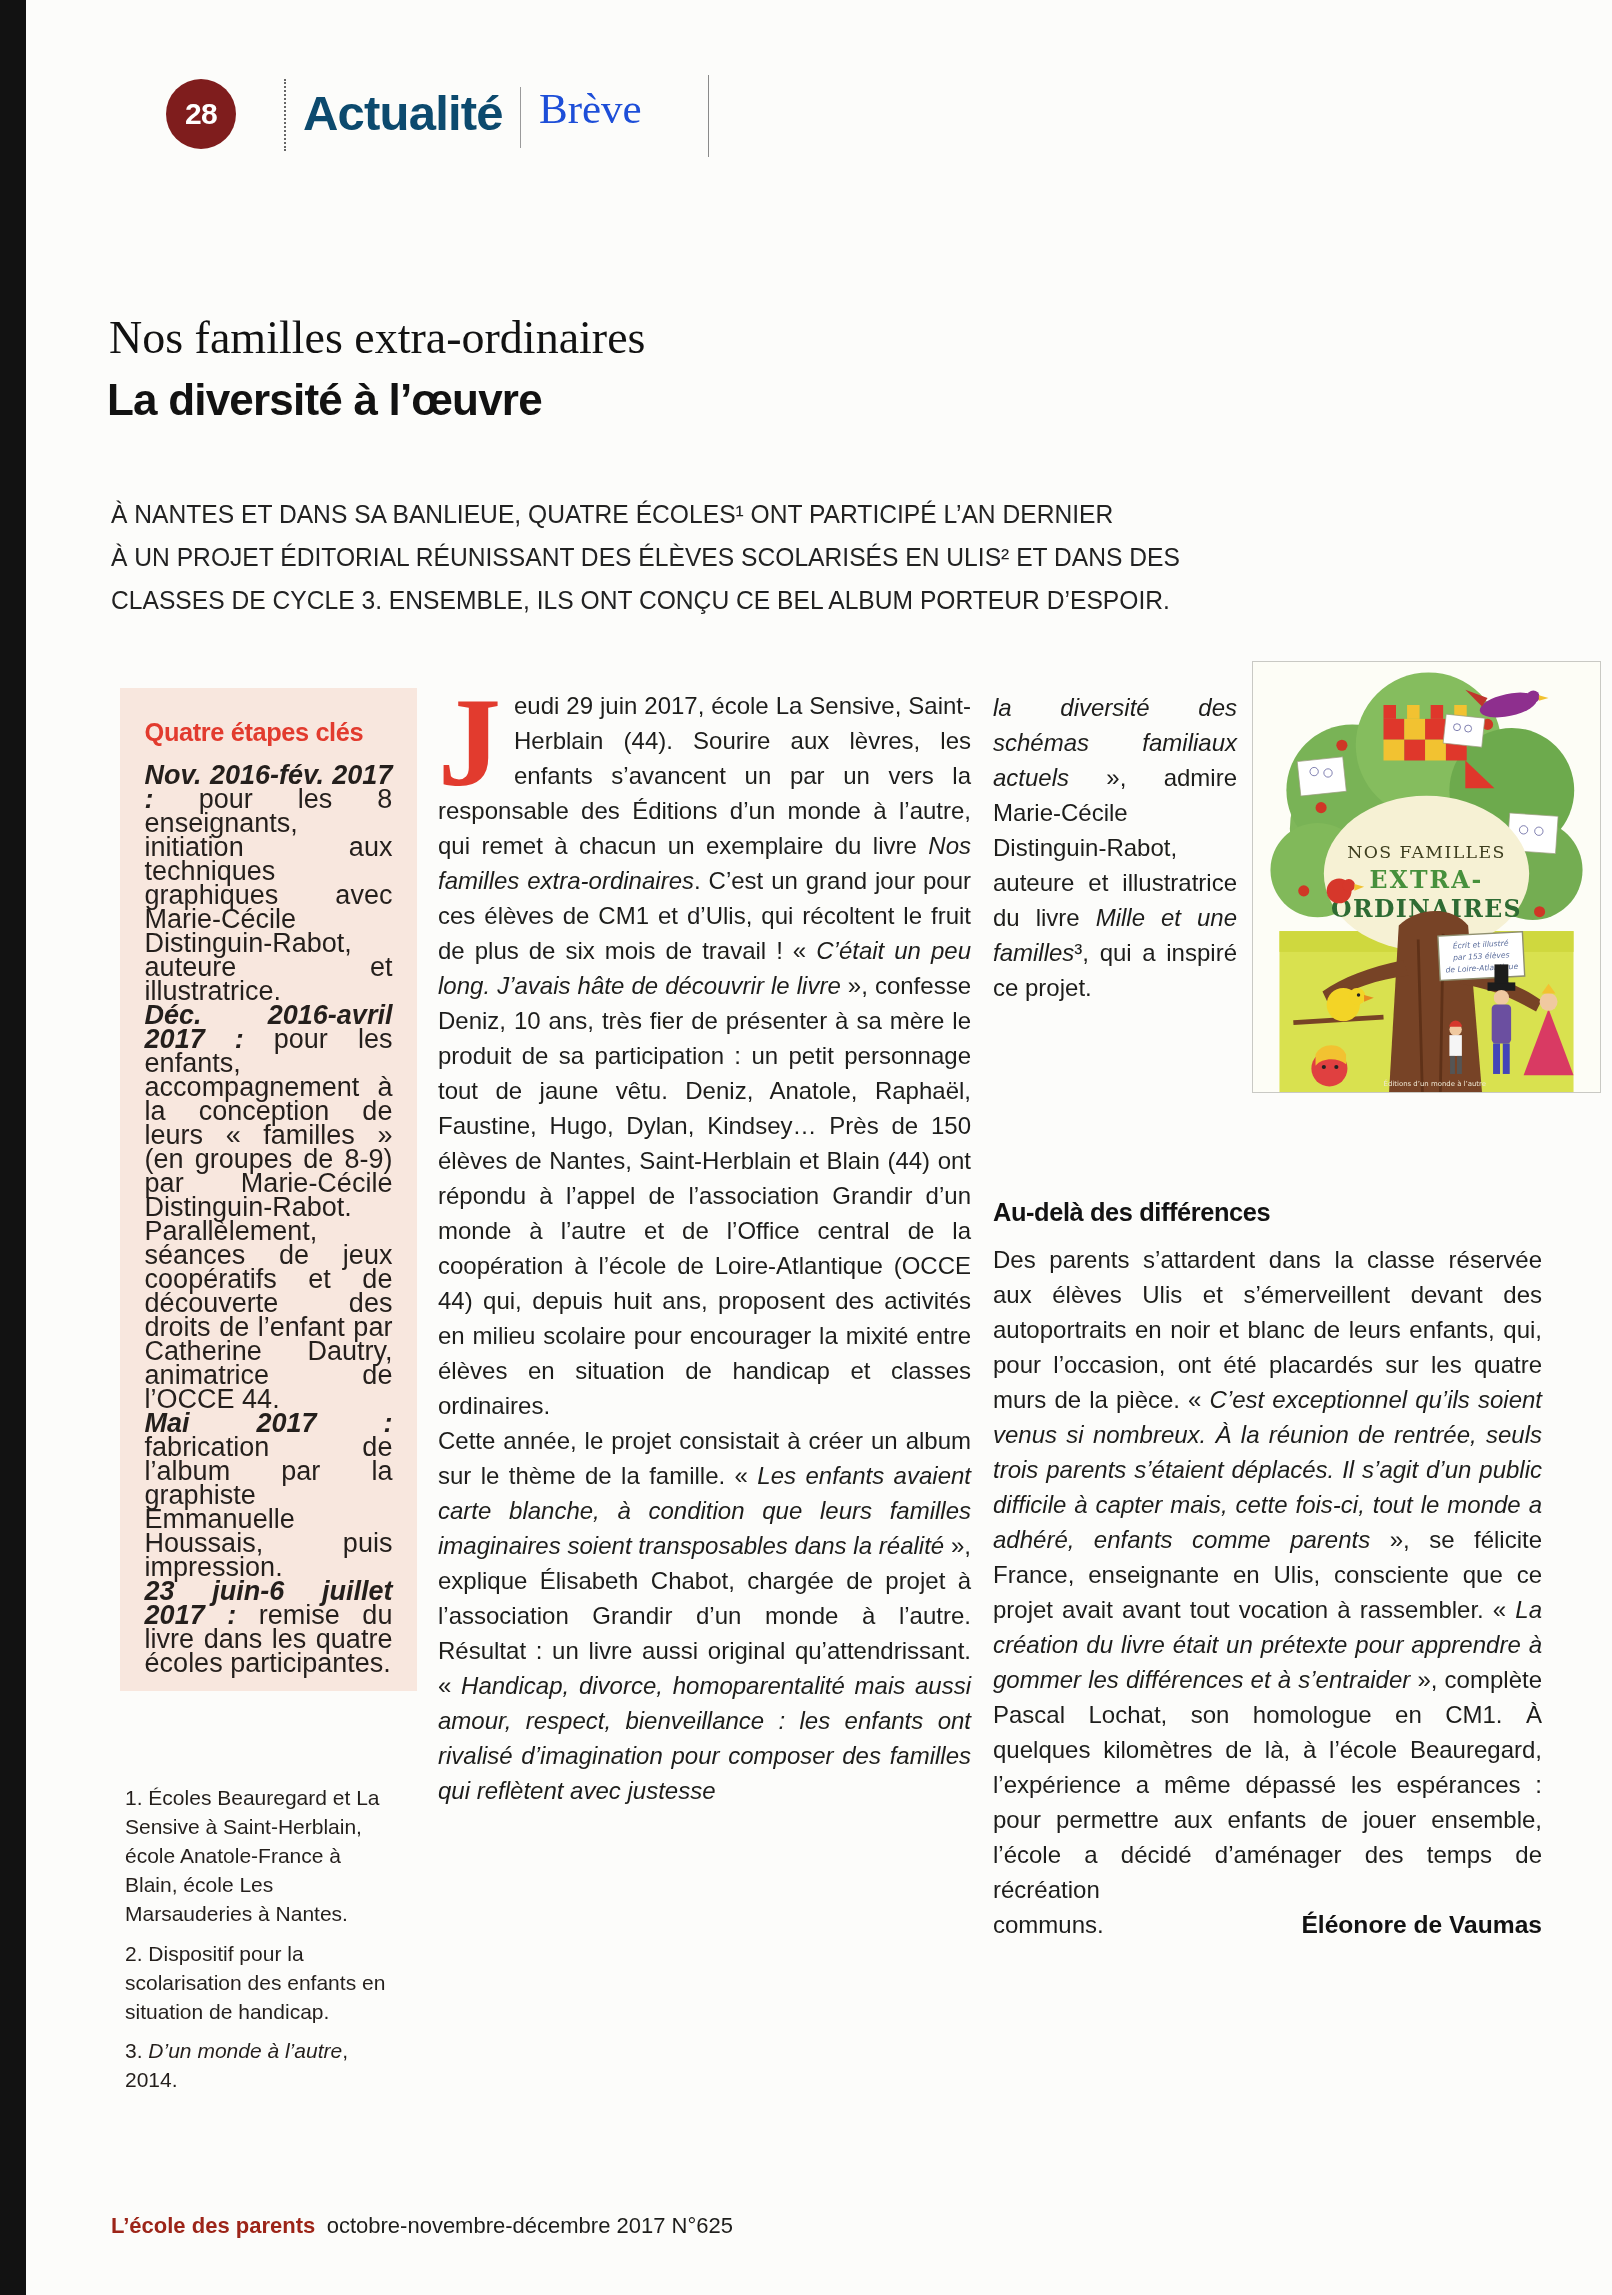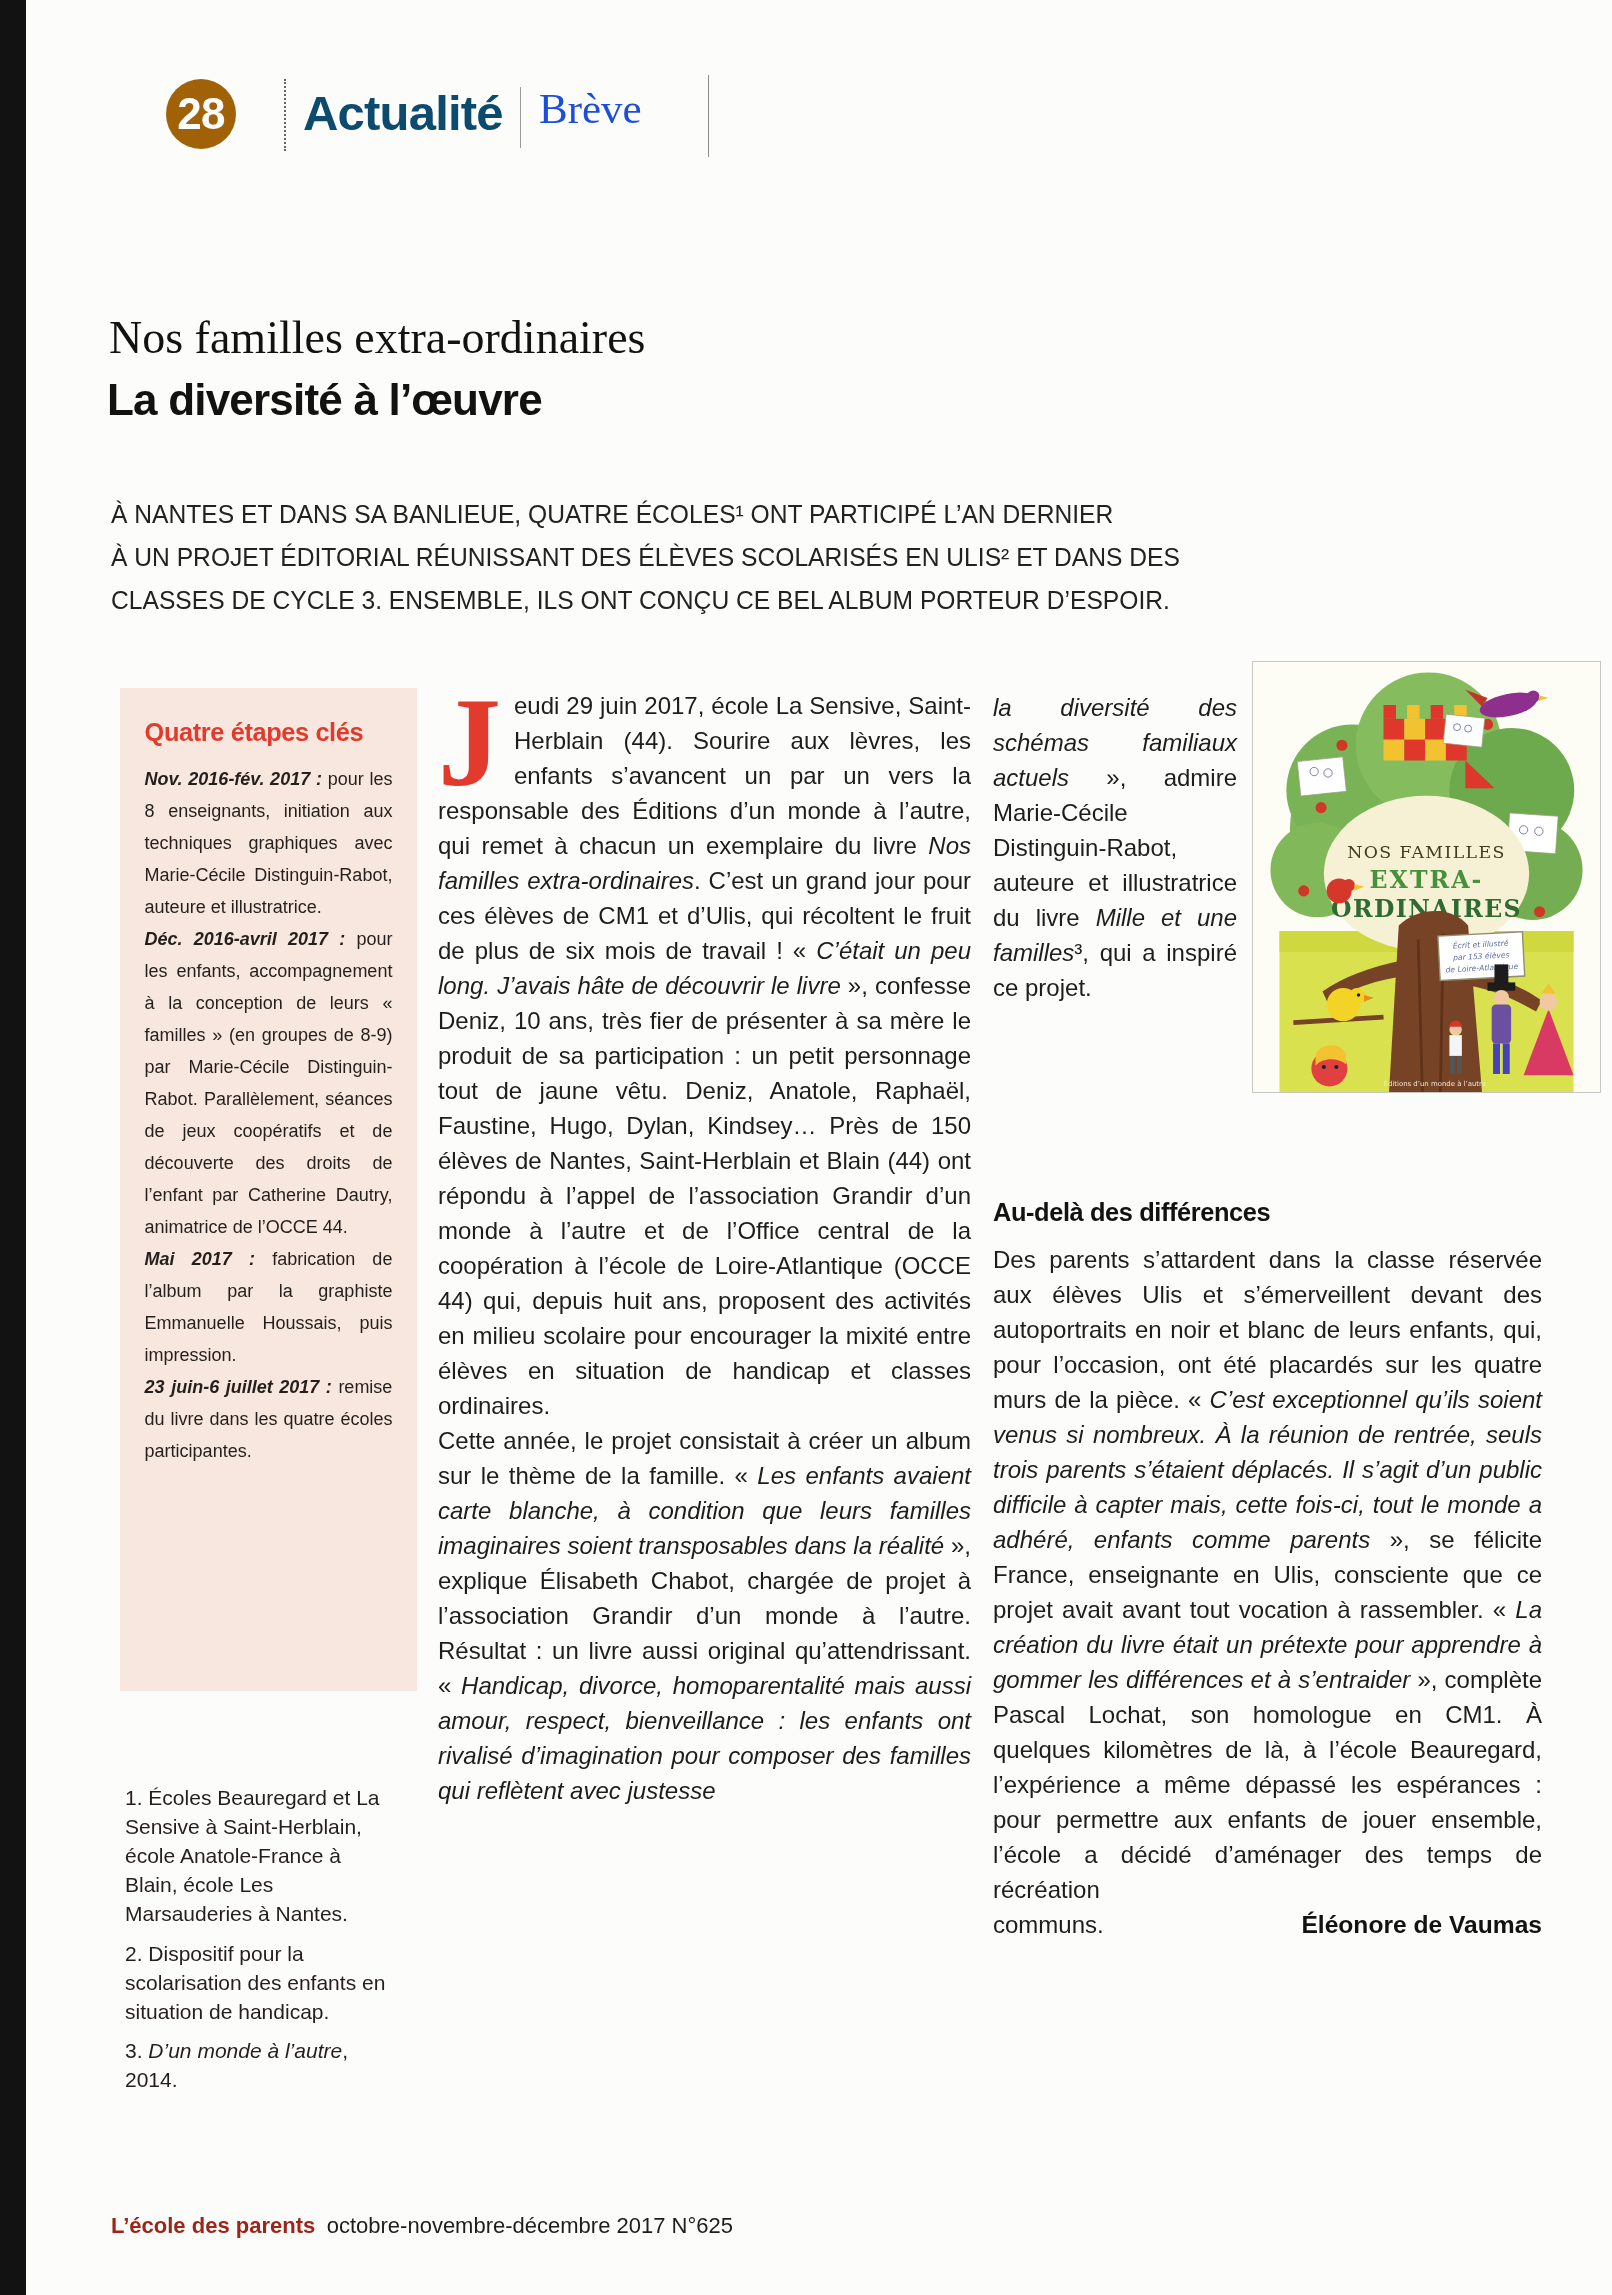--- a/index.html
+++ b/index.html
@@ -9,22 +9,22 @@
     background:#fcfcfa;
     overflow:hidden;
     font-family:"Liberation Sans", sans-serif;
     color:#1d1d1b;
   }
   .scan-edge{position:absolute;left:0;top:0;width:26px;height:100%;background:#121212;}
 
   
   .pagenum{
     position:absolute;left:166px;top:79px;width:70px;height:70px;border-radius:50%;
-    background:#a16207;color:#fff;display:flex;align-items:center;justify-content:center;
-    font-size:44px;font-weight:700;letter-spacing:-0.8px;
+    background:#7f1d1d;color:#fff;display:flex;align-items:center;justify-content:center;
+    font-size:30px;font-weight:700;letter-spacing:-0.8px;
   }
   .dotted-sep{position:absolute;left:284px;top:79px;height:72px;border-left:2.5px dotted #666;}
   .section-label{
     position:absolute;left:303px;top:85px;font-size:49px;font-weight:700;color:#0c4a6e;letter-spacing:-0.8px;
   }
   .thin-sep1{position:absolute;left:520px;top:87px;height:61px;border-left:1.6px solid #9a9a9a;}
   .subsection-label{
     position:absolute;left:539px;top:84px;font-size:43px;font-weight:400;color:#1d4ed8;
     font-family:"Liberation Serif", serif;
   }
@@ -46,21 +46,21 @@
   }
 
   
   .sidebar{
     position:absolute;left:120px;top:688px;width:297px;height:1003px;
     background:#f8e7de;box-sizing:border-box;padding:29.5px 24.6px;
   }
   .sidebar h3{
     margin:0 0 16.4px 0;font-size:25.4px;font-weight:700;color:#e23b2e;letter-spacing:-0.4px;
   }
-  .step{margin:0;font-size:18px;line-height:32px;text-align:justify;color:#241f1c;}
+  .step{margin:0;font-size:27px;line-height:24px;text-align:justify;color:#241f1c;}
   .step .date{font-style:italic;font-weight:700;}
 
   
   .footnotes{position:absolute;left:125px;top:1783px;width:270px;}
   .fn{margin:0 0 10.7px 0;font-size:21px;line-height:29px;color:#241f1c;}
 
   
   .para{margin:0;font-size:24px;line-height:35px;text-align:justify;color:#1d1d1b;}
   .seg-i{font-style:italic;}
   .col2{position:absolute;left:438px;top:688px;width:533px;}

